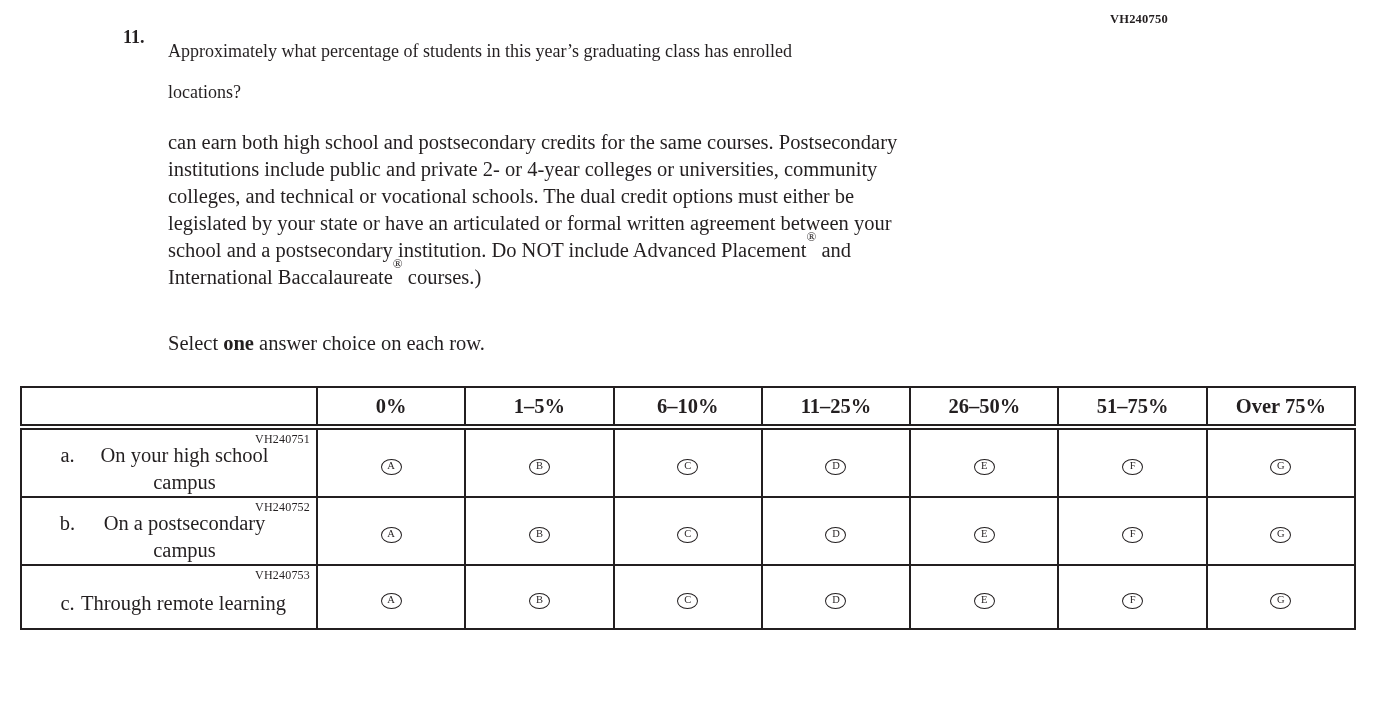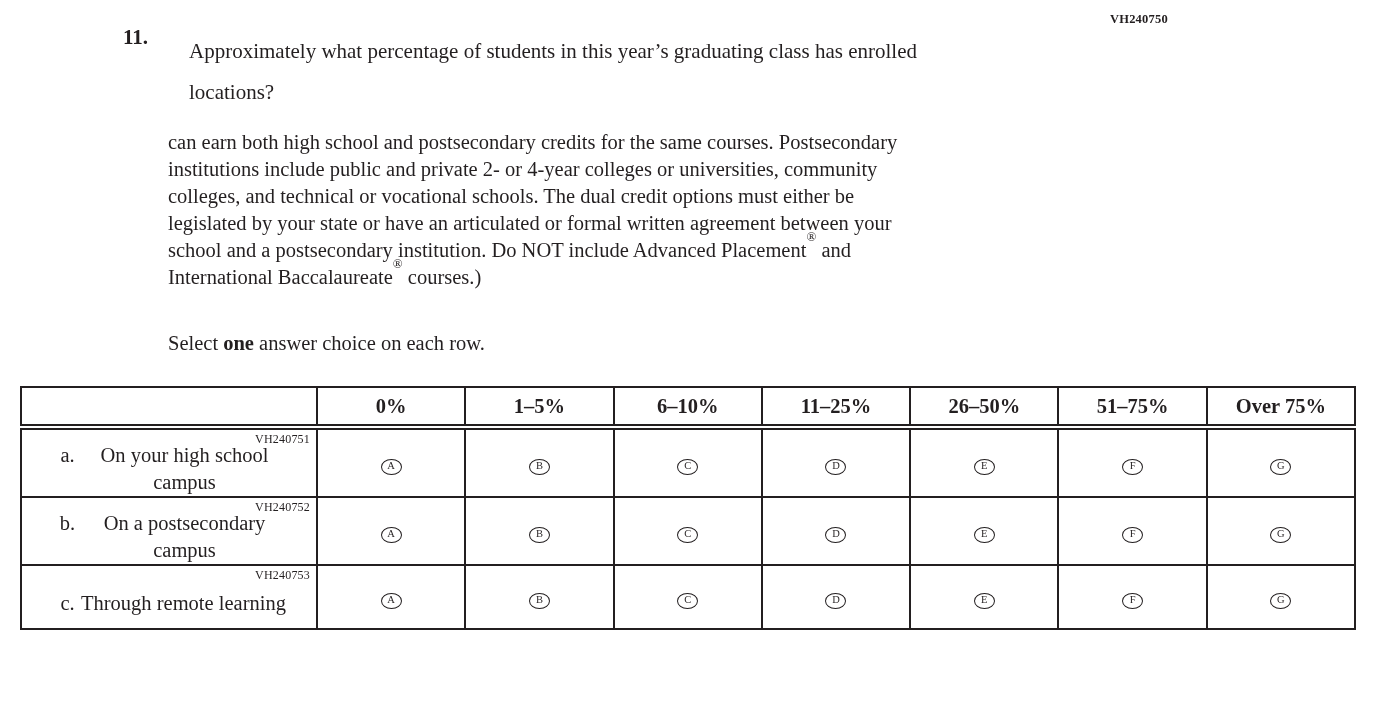--- a/index.html
+++ b/index.html
@@ -14,21 +14,21 @@
 
   
   .page-code {
     position: absolute; left: 1110px; top: 12px;
     font-size: 12.5px; font-weight: bold; letter-spacing: 0.2px;
   }
 
   
   .question {
     position: absolute; left: 123px; top: 24px;
-    display: flex; font-size: 21px; line-height: 27px; gap: 21px;
+    display: flex; font-size: 18px; line-height: 27px;
   }
   .q-number { width: 45px; font-weight: bold; flex: none; }
   .q-lines div { white-space: nowrap; margin-top: 14px; }
 
   
   .definition {
     position: absolute; left: 168px; top: 129px;
     font-size: 20.5px; line-height: 27px;
   }
   .definition .dline { white-space: nowrap; }

